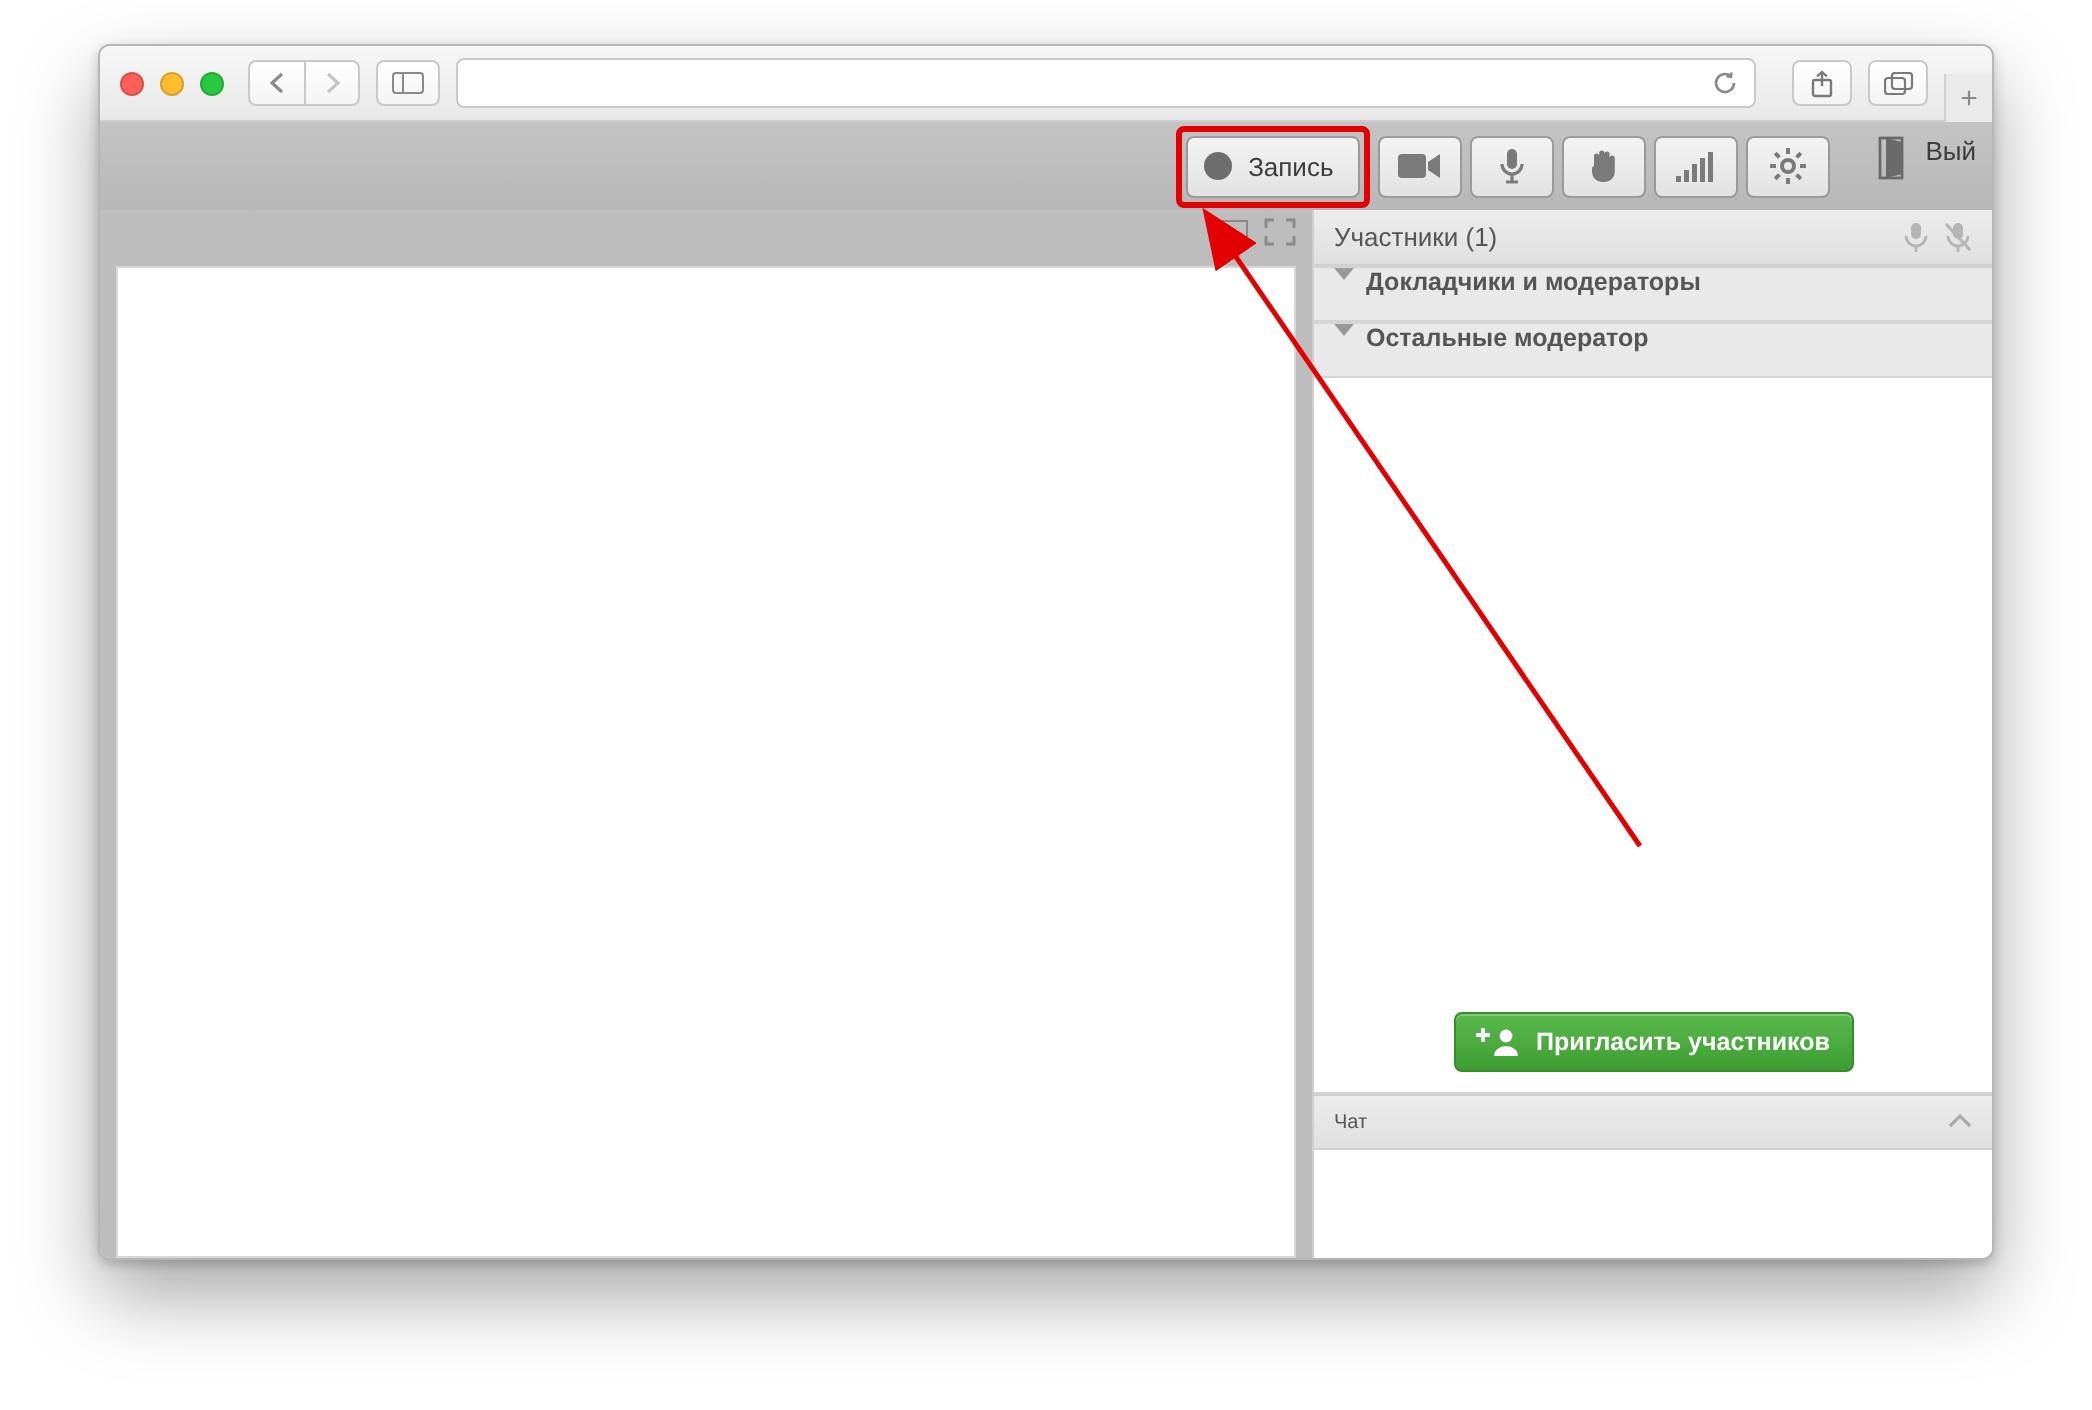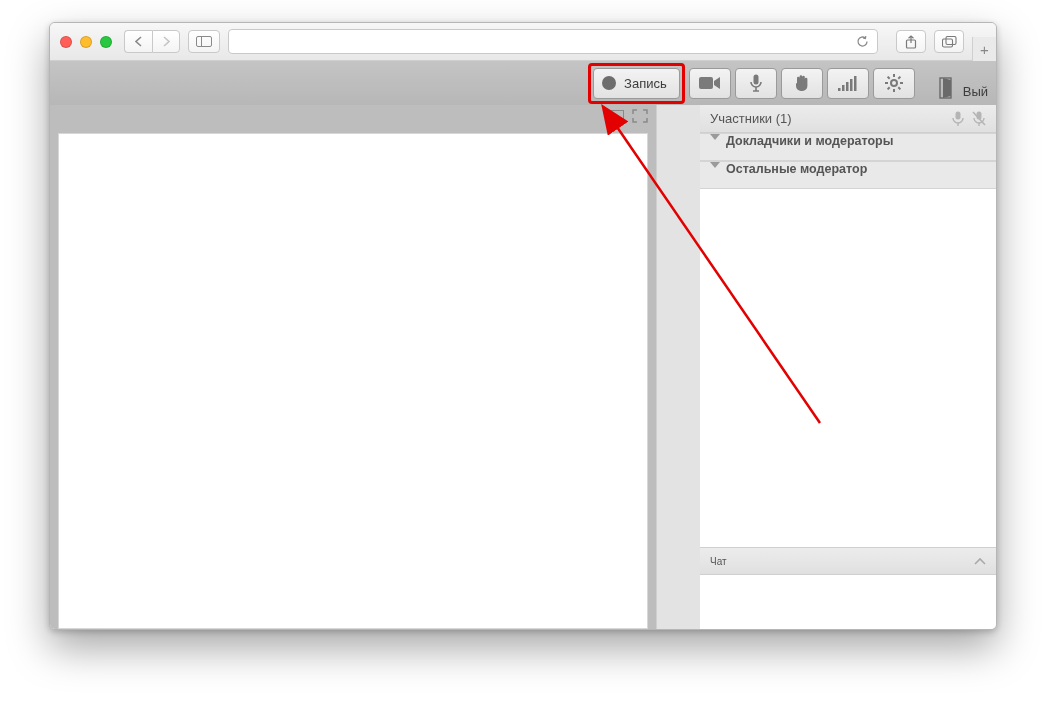--- a/index.html
+++ b/index.html
@@ -100,21 +100,21 @@
     display: flex; align-items: center;
     gap: 8px; color: #3c3c3c; font-size: 13px;
   }
   .rec-circle { width: 14px; height: 14px; border-radius: 50%; background: #6d6d6d; }
   .record-wrap {
     border: 3px solid #e20000;
     border-radius: 4px;
     padding: 2px;
   }
   .exit-btn {
-    display: flex; align-items: flex-end; gap: 6px;
+    display: flex; align-items: flex-start; gap: 6px;
     color: #3c3c3c; font-size: 13px;
     padding: 0 4px 0 6px;
     height: 31px;
   }
   .exit-btn .door { width: 18px; height: 22px; }
 
   .main {
     flex: 1; display: flex; min-height: 0;
   }
   .left-pane {
@@ -138,21 +138,20 @@
     width: 16px; height: 12px; border: 1.5px solid #888; display: inline-block;
   }
   .lt-full svg { display: block; }
 
   .right-pane {
     width: 340px;
     background: #e3e3e3;
     display: flex;
     flex-direction: column;
     border-left: 1px solid #cfcfcf;
-    padding-left: 43px;
   }
   .panel-header {
     height: 28px;
     background: linear-gradient(#ececec, #e0e0e0);
     border-bottom: 1px solid #cfcfcf;
     display: flex; align-items: center;
     padding: 0 10px;
     font-size: 13px; color: #555;
   }
   .panel-header .hicons { margin-left: auto; display: flex; gap: 8px; color: #aaa; }
@@ -359,20 +358,31 @@
       </div>
       <div class="group-header">
         <span class="caret"></span>
         <span>Докладчики и модераторы</span>
       </div>
       <div class="group-header">
         <span class="caret"></span>
         <span>Остальные модератор</span>
       </div>
       <div class="fill-white"></div>
+      <div class="invite-wrap">
+        <div class="invite-btn">
+          <svg width="22" height="14" viewBox="0 0 22 14">
+              <line x1="3.5" y1="0" x2="3.5" y2="7" stroke="#fff" stroke-width="2"></line>
+              <line x1="0" y1="3.5" x2="7" y2="3.5" stroke="#fff" stroke-width="2"></line>
+              <circle cx="15" cy="4" r="3.2" fill="#fff"></circle>
+              <path d="M9 14 a6 5 0 0 1 12 0 Z" fill="#fff"></path>
+            </svg>
+          <span>Пригласить участников</span>
+        </div>
+      </div>
       <div class="chat-header">
         <span>Чат</span>
         <span class="chev">
           <svg width="12" height="8" viewBox="0 0 12 8">
               <path d="M1 7 L6 2 L11 7" fill="none" stroke="#aaa" stroke-width="1.6"></path>
             </svg>
         </span>
       </div>
       <div class="chat-body"></div>
     </div>

